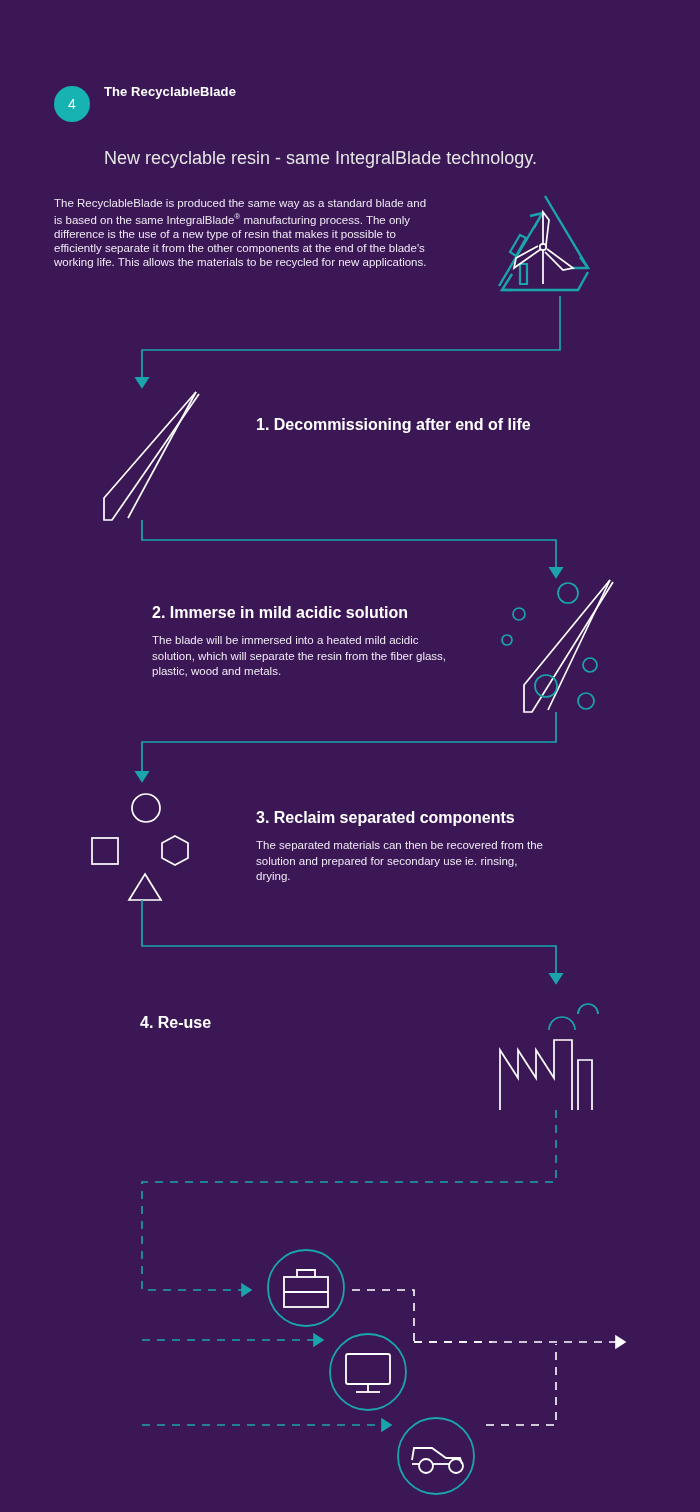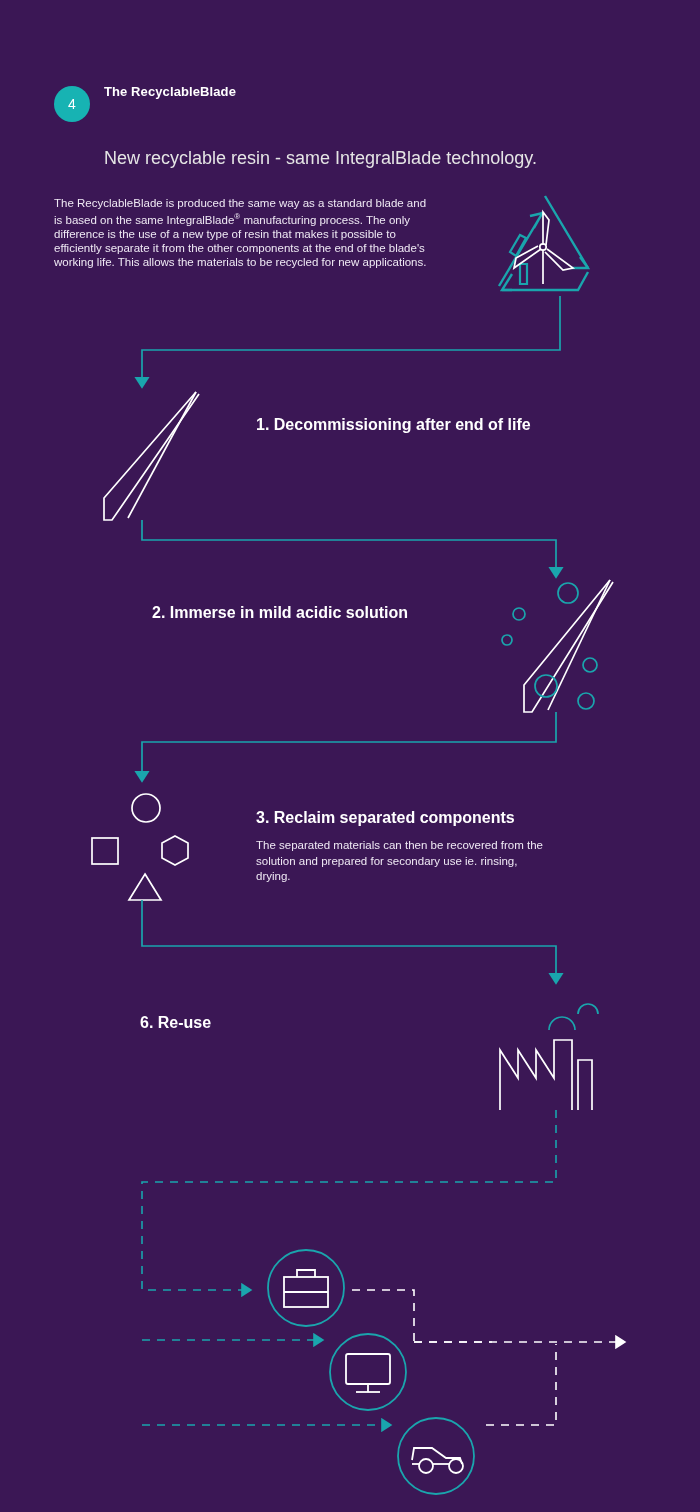--- a/index.html
+++ b/index.html
@@ -236,19 +236,20 @@
     <div class="badge">4</div>
     <div class="header-title">The RecyclableBlade</div>
     <div class="header-sub">New recyclable resin - same IntegralBlade technology.</div>
   </div>
 
   <div class="intro"><span>The RecyclableBlade is produced the same way as a standard blade and is based on the same IntegralBlade</span><sup>®</sup><span> manufacturing process. The only difference is the use of a new type of resin that makes it possible to efficiently separate it from the other components at the end of the blade's working life. This allows the materials to be recycled for new applications.</span></div>
 
   <div class="step-title" id="step1-title">1. Decommissioning after end of life</div>
 
   <div class="step-title" id="step2-title">2. Immerse in mild acidic solution</div>
+  <div class="step-body" id="step2-body">The blade will be immersed into a heated mild acidic solution, which will separate the resin from the fiber glass, plastic, wood and metals.</div>
 
   <div class="step-title" id="step3-title">3. Reclaim separated components</div>
   <div class="step-body" id="step3-body">The separated materials can then be recovered from the solution and prepared for secondary use ie. rinsing, drying.</div>
 
-  <div class="step-title" id="step4-title">6. Re-use</div>
+  <div class="step-title" id="step4-title">4. Re-use</div>
 
 </div>
 
 </body></html>

